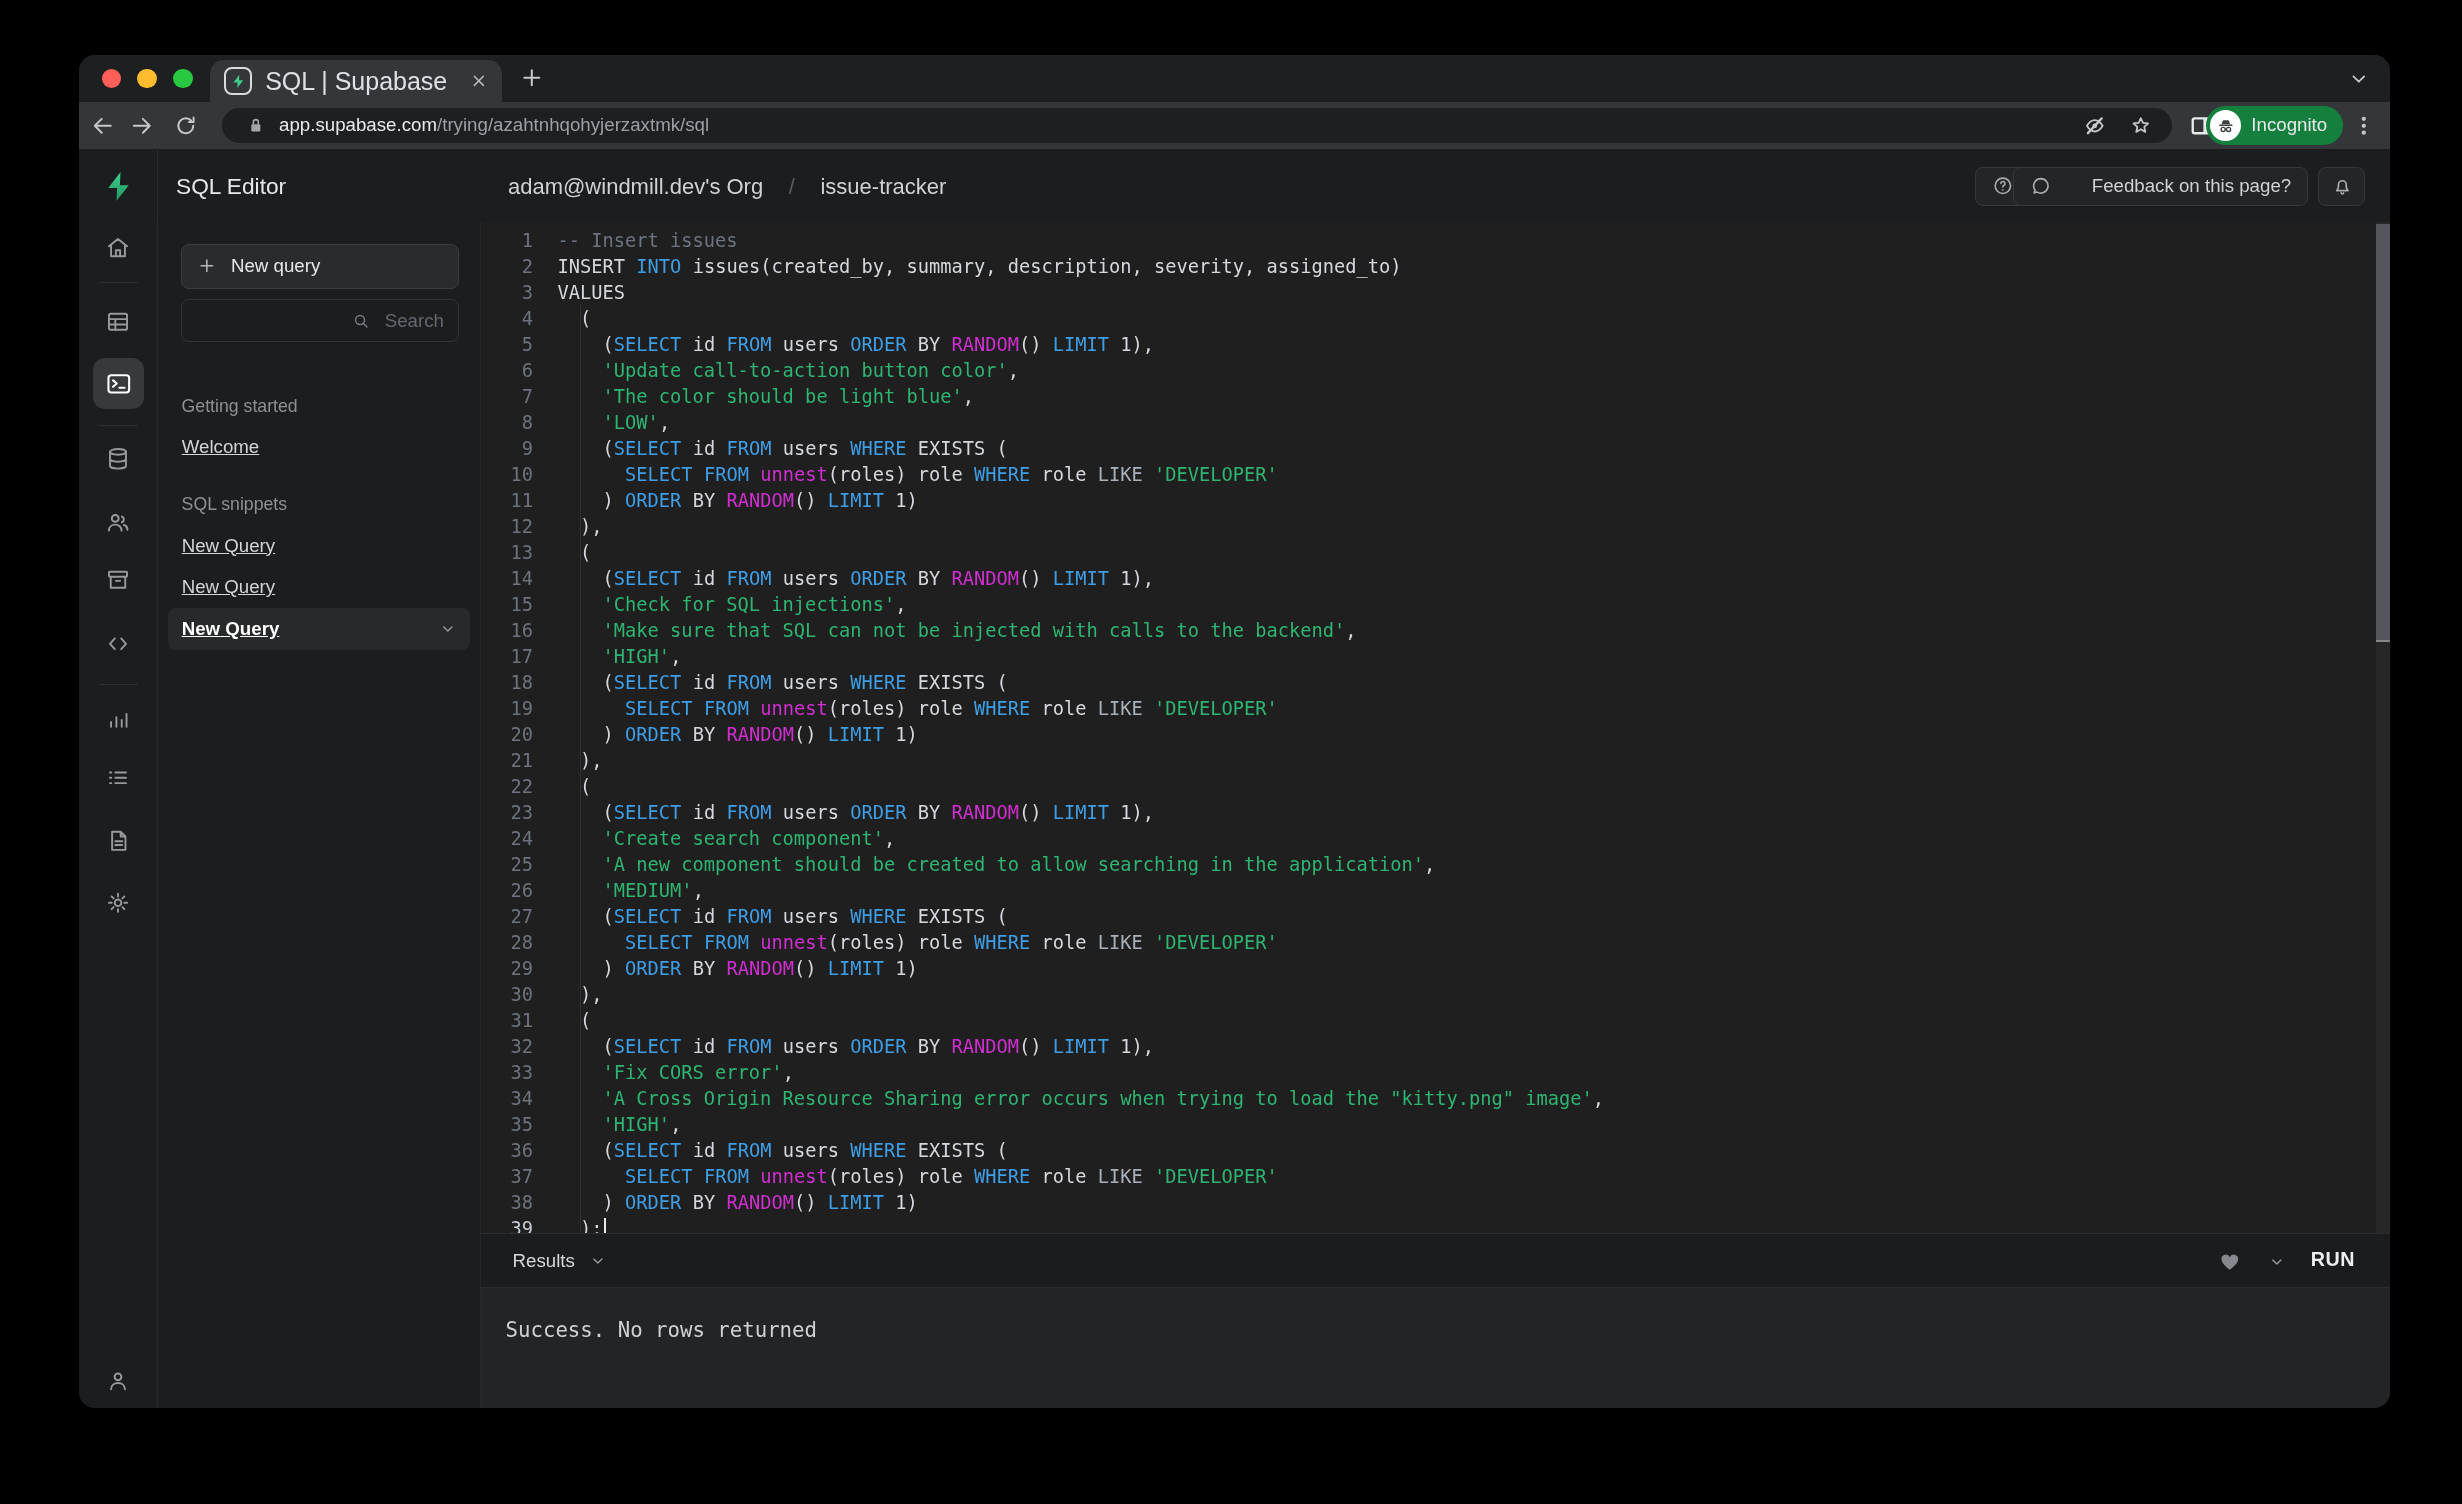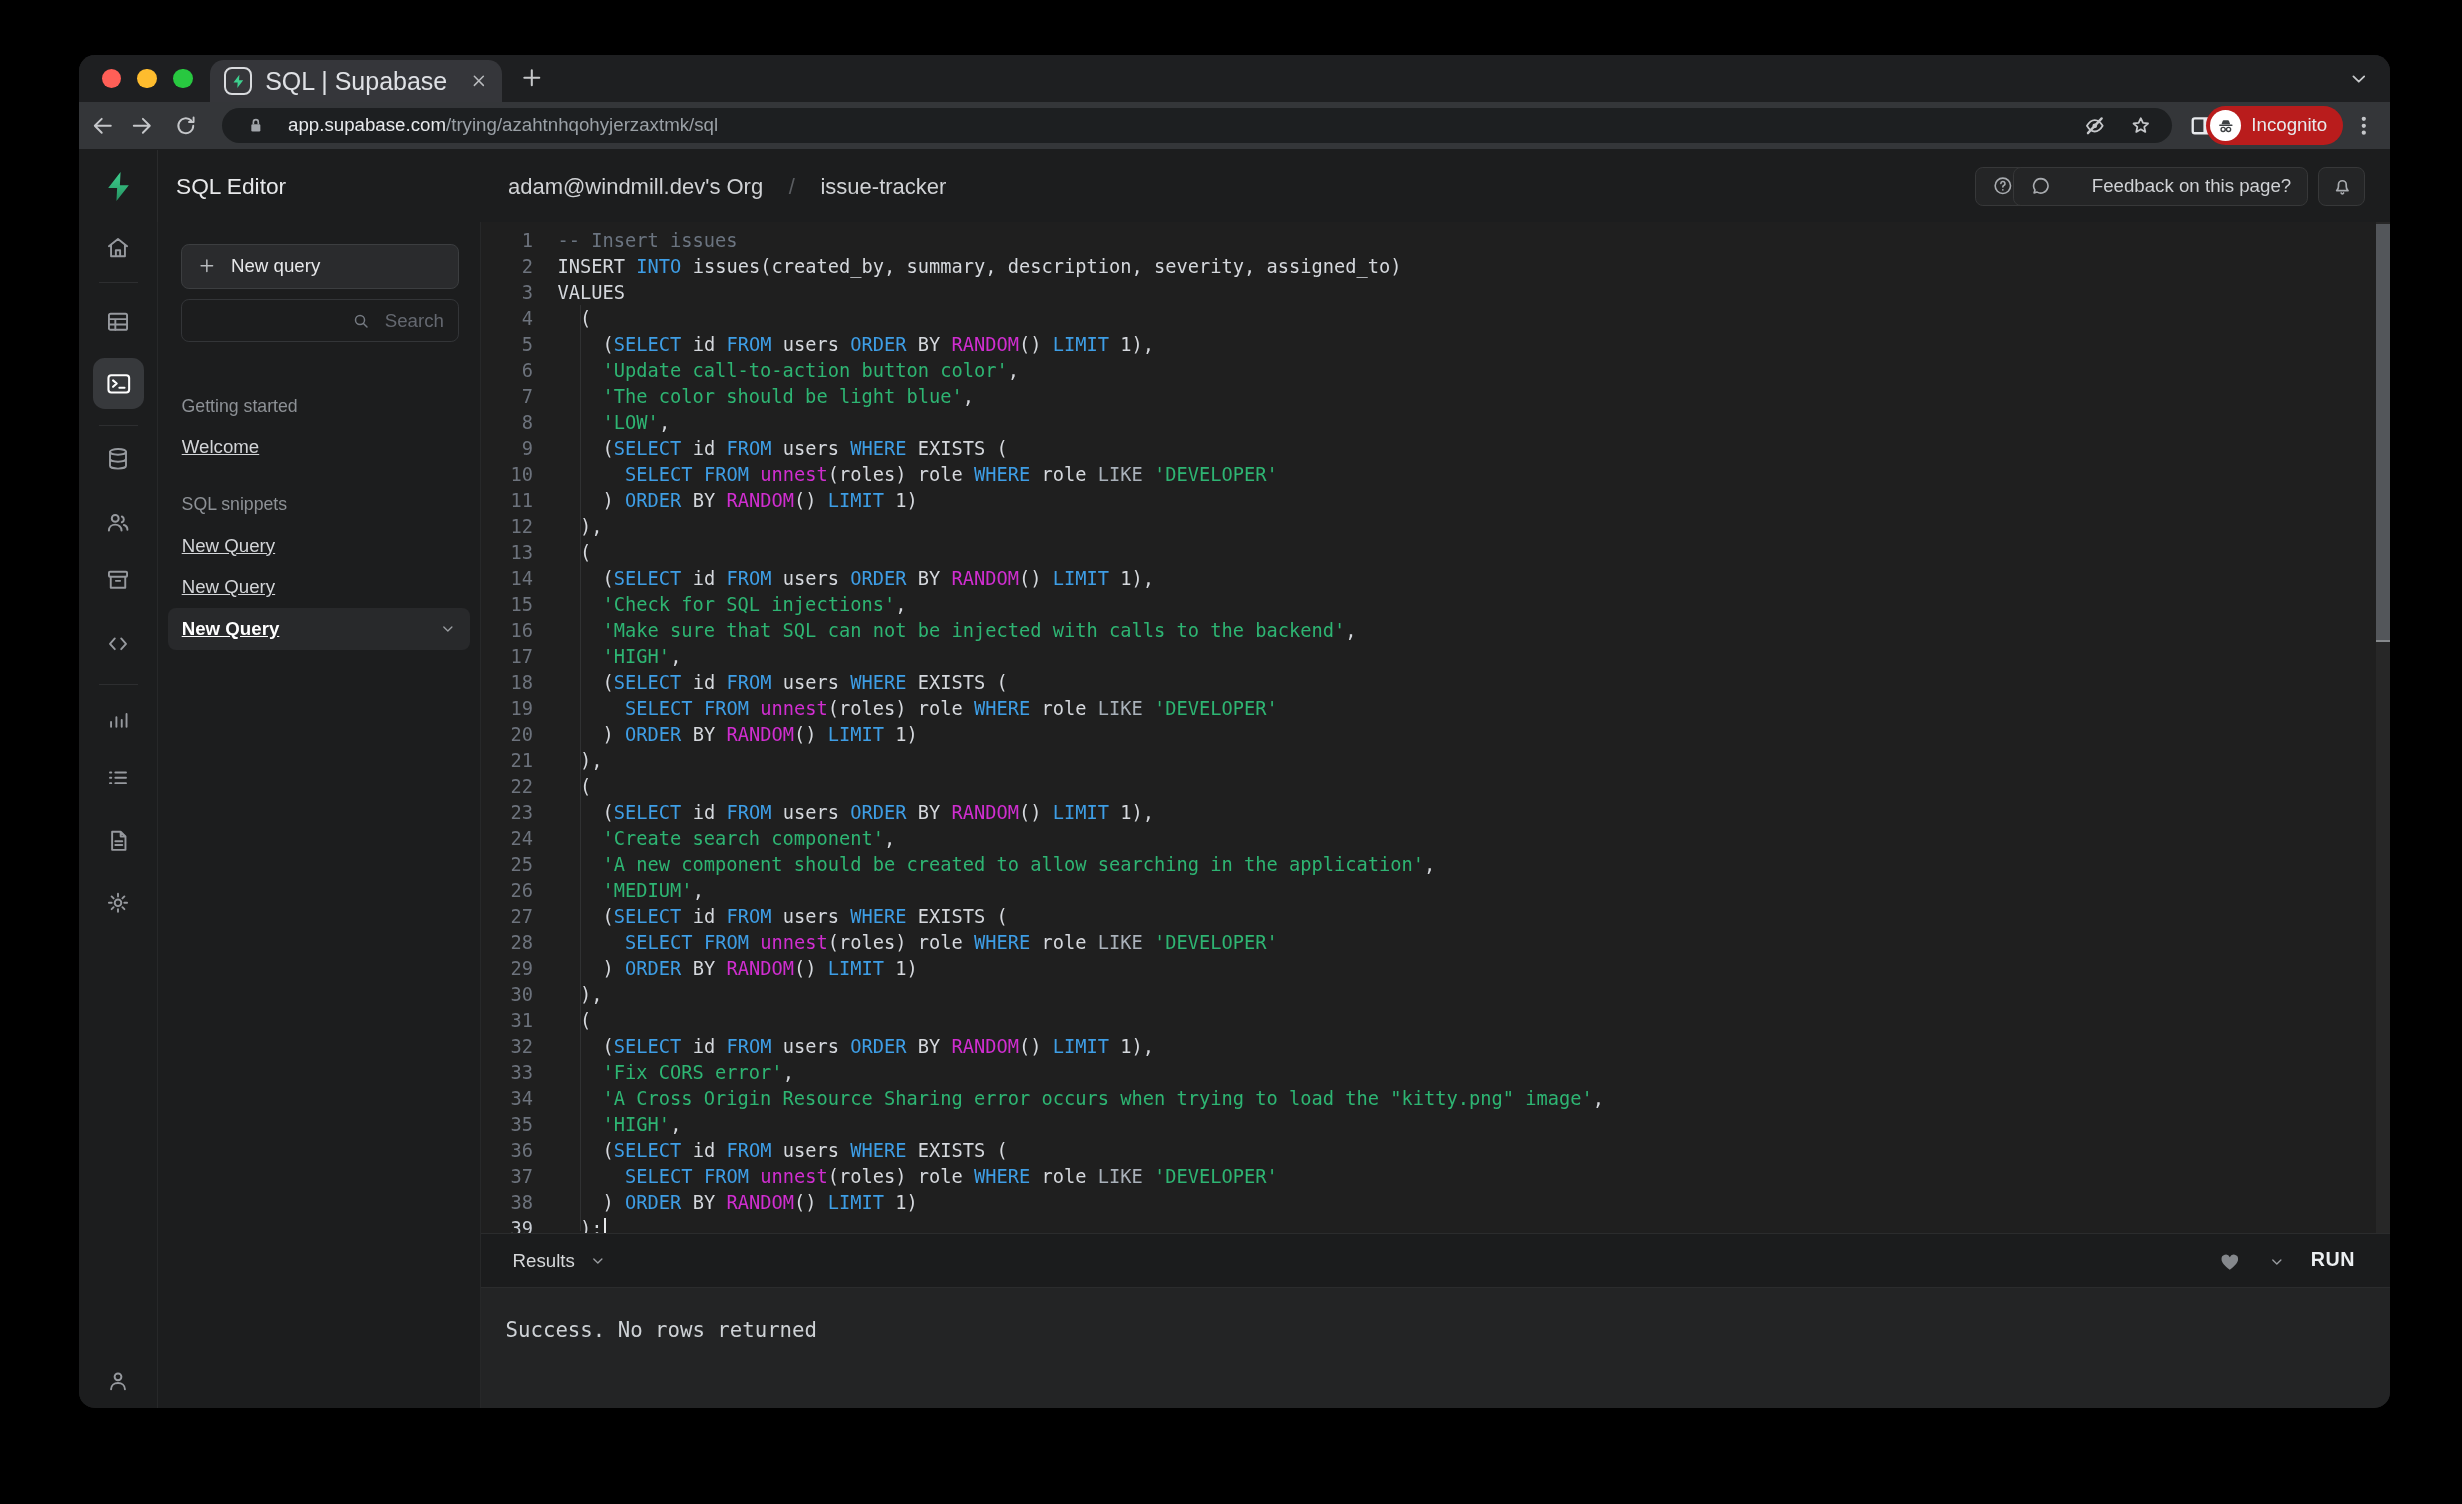--- a/index.html
+++ b/index.html
@@ -28,25 +28,25 @@
   .newtab-btn { position:absolute; left:439px; top:8.9px; color:#c6c8ca; }
   .tabsearch-btn { position:absolute; right:19.7px; top:11.8px; color:#c6c8ca; }
 
   
   .toolbar { position:absolute; left:0; top:47px; width:100%; height:47px; background:#343639; }
   .navbtn { position:absolute; top:10.8px; color:#c5c7ca; }
   .omnibox { position:absolute; left:143px; top:5.9px; width:1950px; height:35px; background:#1d1f21;
              border-radius:17.7px; display:flex; align-items:center; padding:0 23.6px; }
   .lock { color:#a2a6ab; margin-right:13.8px; flex:none; }
   .url { font-size:18.7px; white-space:nowrap; }
-  .url .domain { color:#e8eaed;margin-left:9px; }
+  .url .domain { color:#e8eaed; }
   .url .path { color:#9aa0a6; }
   .omni-right { position:absolute; right:19.7px; top:5.9px; display:flex; gap:21.7px; color:#c5c7ca; }
   .sidepanel-btn { position:absolute; right:175px; top:10.8px; }
-  .incog-badge { position:absolute; right:47px; top:3.9px; height:39px; background:#b91c1c;
+  .incog-badge { position:absolute; right:47px; top:3.9px; height:39px; background:#15803d;
                  border-radius:19.7px; display:flex; align-items:center; gap:9.9px; padding:0 15.8px 0 3.9px; }
   .incog-circle { width:31.5px; height:31.5px; background:#fff; border-radius:50%;
                   display:flex; align-items:center; justify-content:center; }
   .incog-label { font-size:18.7px; color:#e8eaed; }
   .kebab-btn { position:absolute; right:13.8px; top:10.8px; color:#c5c7ca; }
 
   
   .app-header { position:absolute; left:0; top:95px; width:100%; height:73px; background:#1c1d1e;
                 border-bottom:1px solid #2a2b2c; }
   .logo-cell { position:absolute; left:0; top:0; width:79px; height:73px;

